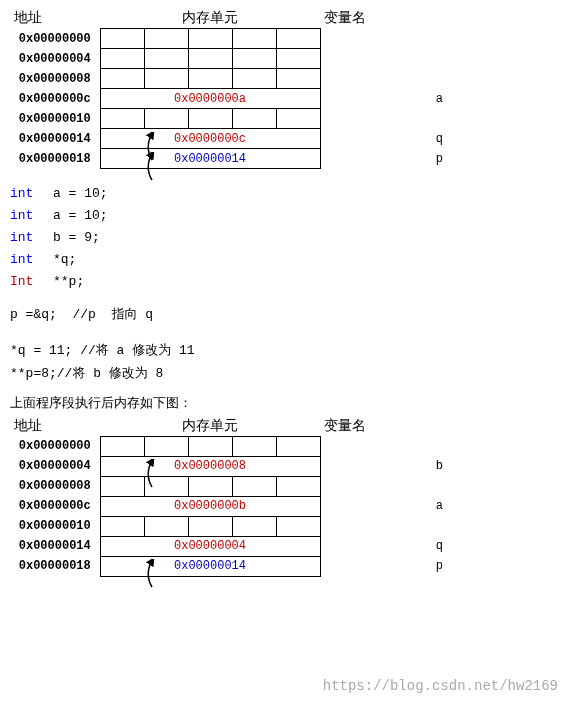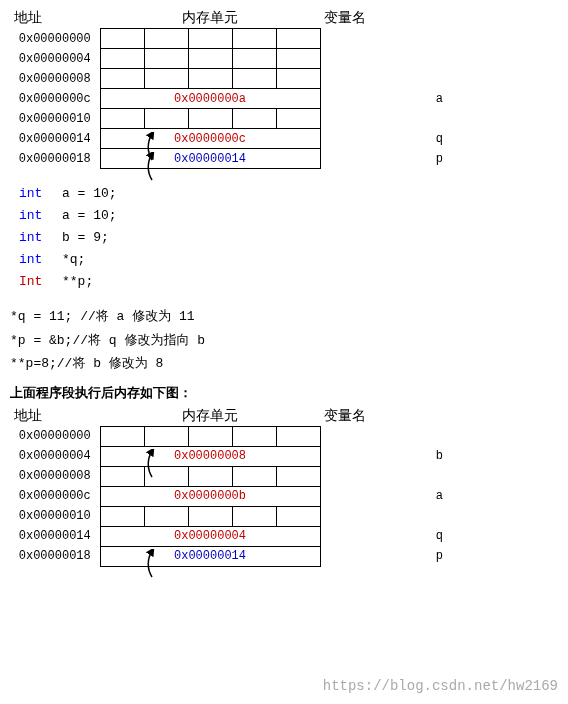--- a/index.html
+++ b/index.html
@@ -40,33 +40,34 @@
       font-size: 12px;
       text-align: center;
     }
 
     .td-addr {
       border: none !important;
       text-align: left;
       padding-right: 6px;
       white-space: nowrap;
       font-size: 12px;
+      font-weight: bold;
     }
 
     .td-varname {
       border: none !important;
       text-align: left;
       padding-left: 6px;
       color: #000;
       font-size: 13px;
     }
 
     
     .code-block {
-      margin: 8px 9px;
+      margin: 8px 0;
       line-height: 1.7;
       text-align: right;
     }
 
     .kw-blue { color: #0000ff; }
     .kw-red { color: #c00000; }
 
     .code-line {
       display: flex;
       align-items: baseline;
@@ -195,35 +196,35 @@
     <span class="kw-blue">int</span>
     <span>&nbsp; *q;</span>
   </div>
   <div class="code-line">
     <span class="kw-red">Int</span>
     <span>&nbsp; **p;</span>
   </div>
 </div>
 
 <div class="arrow-section" style="margin-top:10px;">
+  <div>
+    <span>p =&amp;q; &nbsp;//p &nbsp;指向 q</span>
+  </div>
 </div>
 
 <div class="arrow-section" style="margin-top:12px;">
   <div>
     <span>*q = 11; //将 a 修改为 11</span>
   </div>
   <div>
-    <span>*p = &amp;b;//将 q 修改为指向 b</span>
-  </div>
-  <div>
     <span>**p=8;//将 b 修改为 8</span>
   </div>
 </div>
 
-<div class="section-label" style="font-weight:bold;">上面程序段执行后内存如下图：</div>
+<div class="section-label" style="">上面程序段执行后内存如下图：</div>
 
 <div class="memory-table-section">
   <table class="mem-table">
     <thead>
       <tr class="header-row">
         <th>地址</th>
         <th colspan="5" style="text-align:center;">内存单元</th>
         <th>变量名</th>
       </tr>
     </thead>

